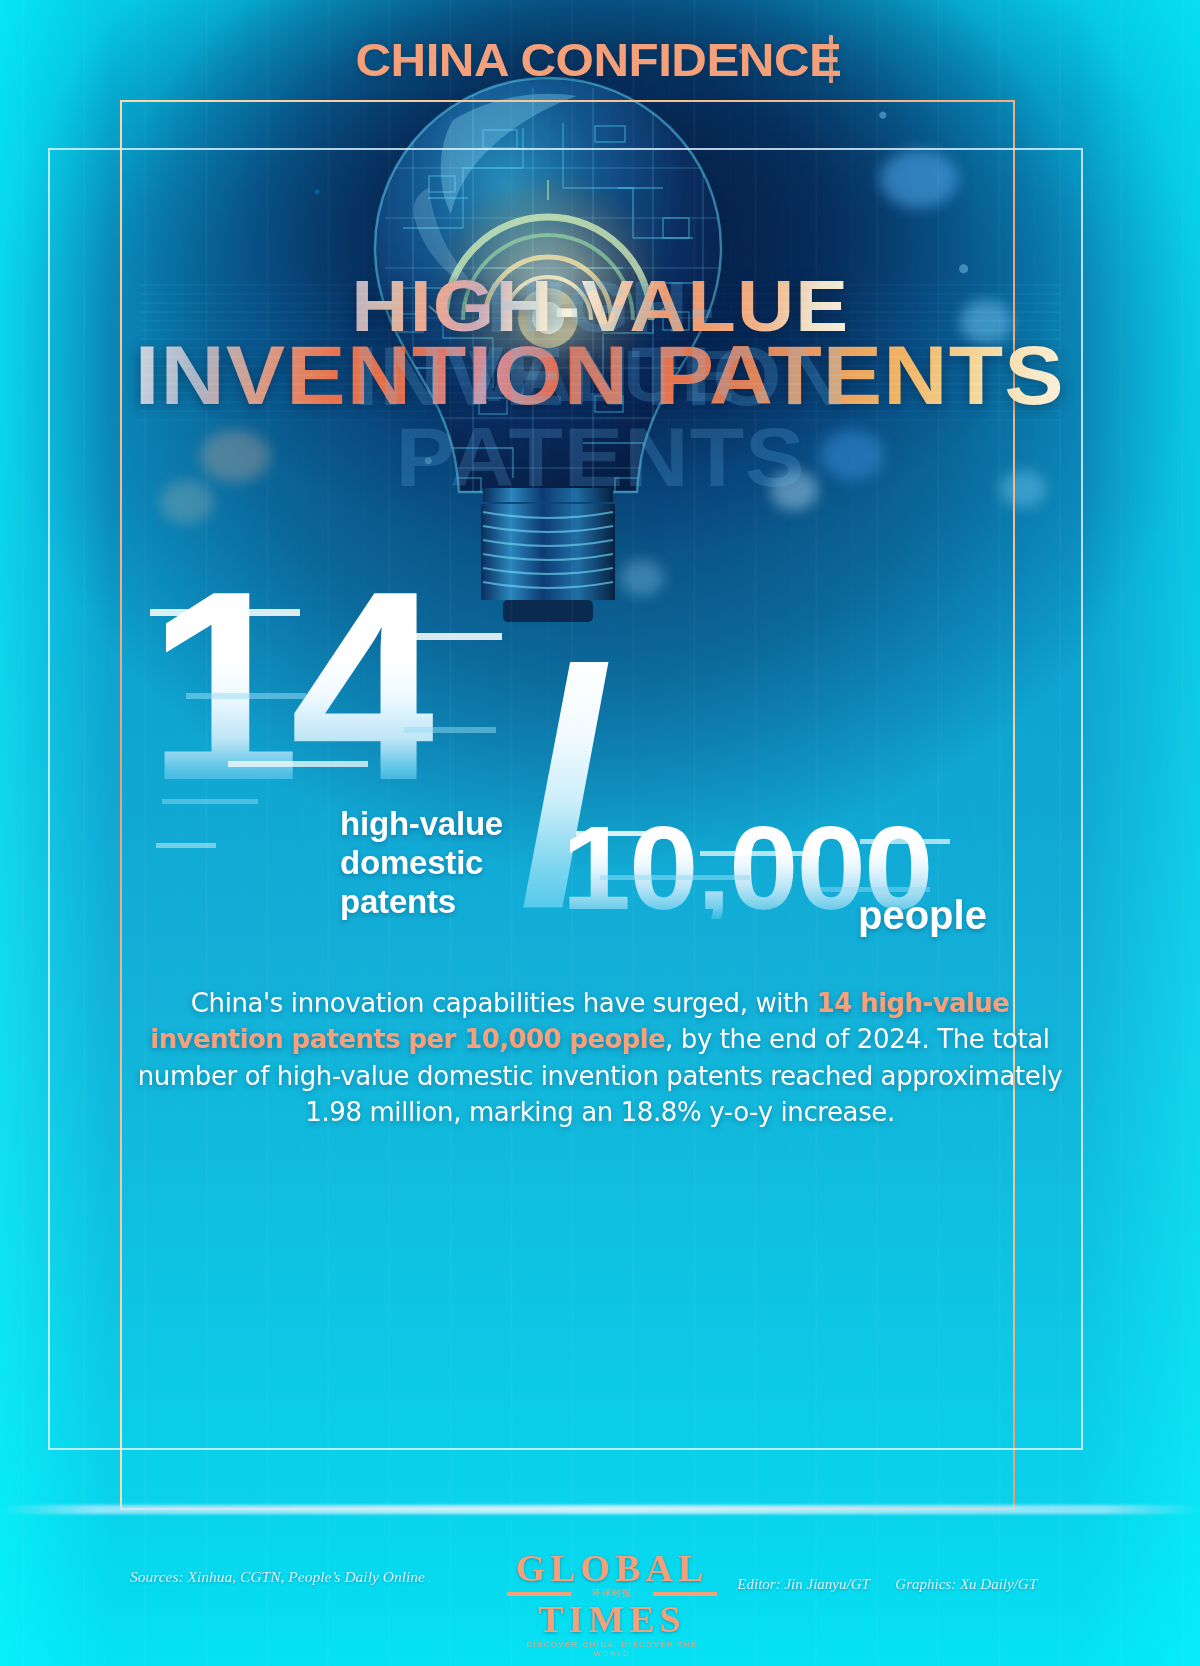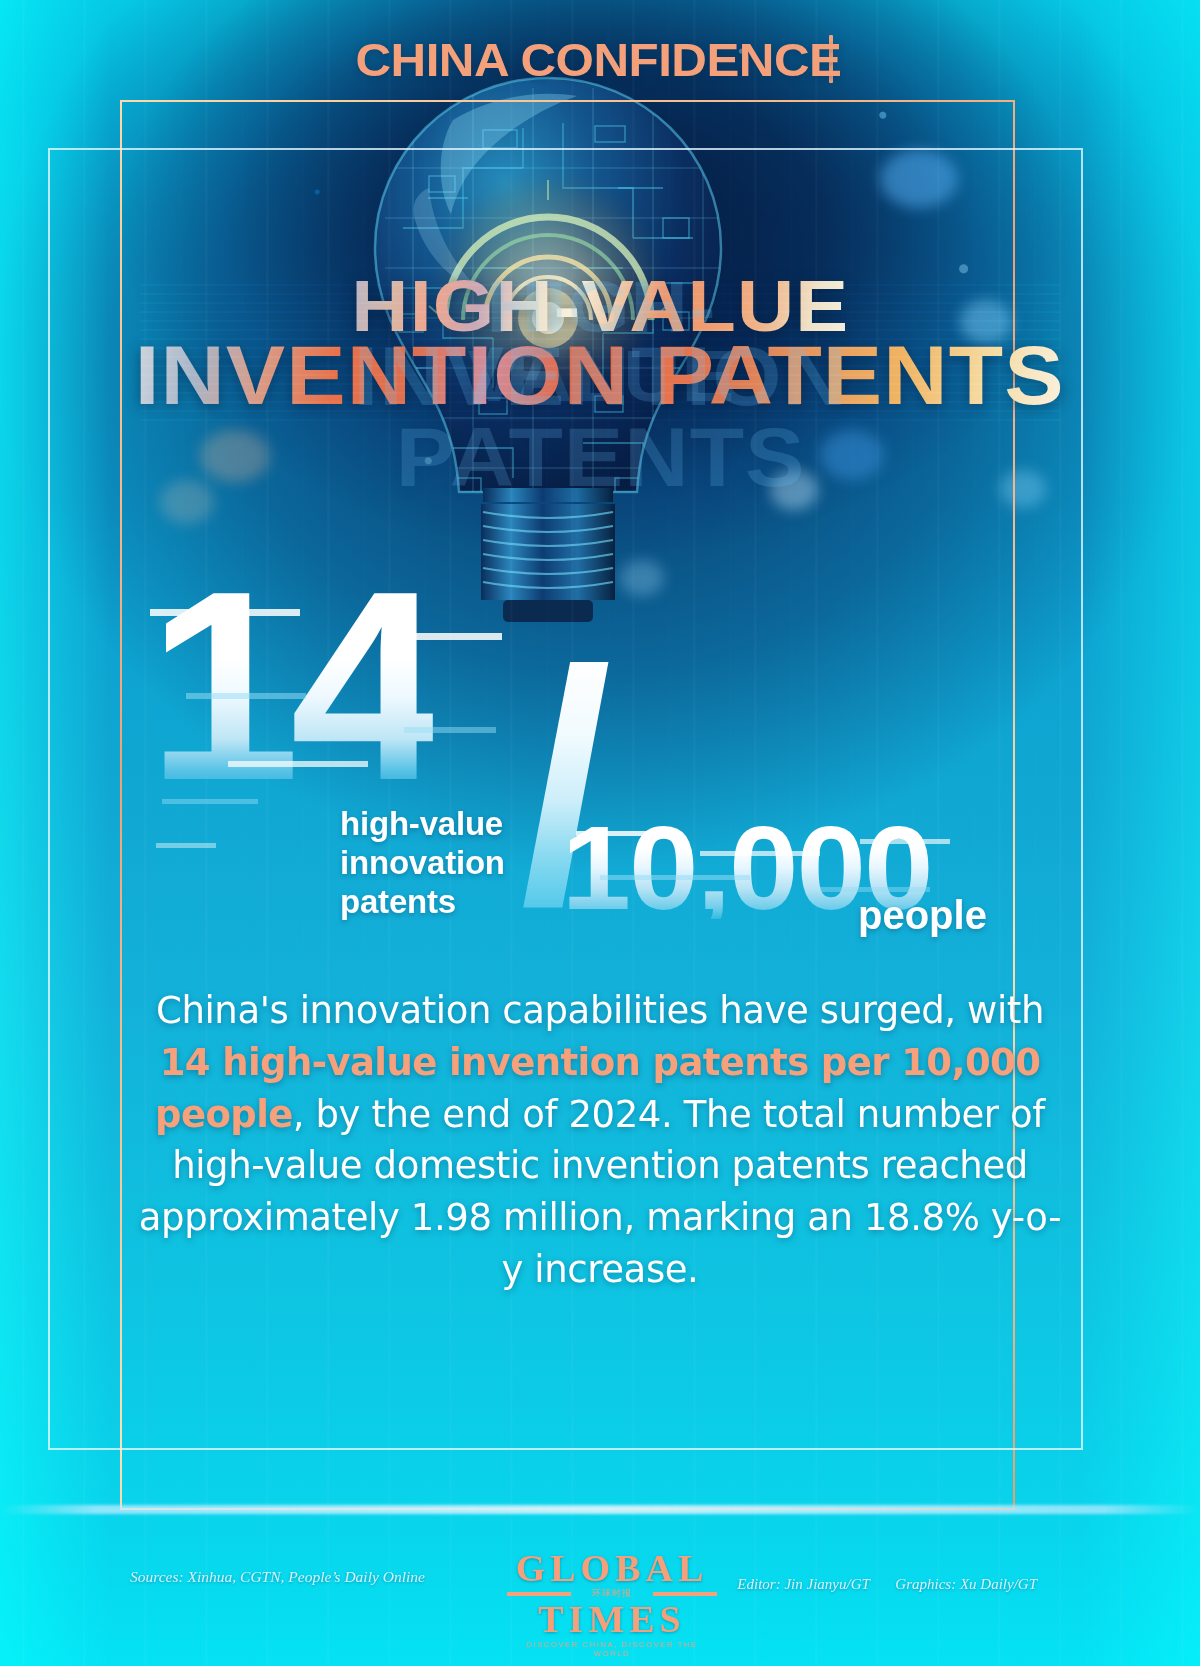--- a/index.html
+++ b/index.html
@@ -150,21 +150,21 @@
     text-shadow:0 2px 5px rgba(0,50,90,.35);
   }
   
   .gslice{position:absolute;background:rgba(255,255,255,.85);pointer-events:none;}
   .gslice.c{background:rgba(150,220,245,.75);}
 
   
   .body-text{
     position:absolute;left:130px;top:985px;width:940px;
     text-align:center;
-    font-size:37px;line-height:1.40;font-weight:400;color:#ffffff;
+    font-size:26px;line-height:1.40;font-weight:400;color:#ffffff;
     font-family:"DejaVu Sans", sans-serif;
     letter-spacing:-.4px;
     text-shadow:0 2px 6px rgba(0,55,95,.40);
   }
   .body-text b{color:#f6a07c;font-weight:800;letter-spacing:-.6px;}
 
   
   .footer{position:absolute;left:12px;top:1540px;width:1200px;height:126px;}
   .src{
     position:absolute;left:118px;top:28px;
@@ -317,21 +317,21 @@
     <div class="gslice" style="left:228px;top:186px;width:140px;height:6px;opacity:.85;"></div>
     <div class="gslice c" style="left:162px;top:224px;width:96px;height:5px;opacity:.6;"></div>
     <div class="gslice" style="left:384px;top:58px;width:118px;height:7px;"></div>
     <div class="gslice c" style="left:404px;top:152px;width:92px;height:6px;opacity:.65;"></div>
     <div class="gslice" style="left:156px;top:268px;width:60px;height:5px;opacity:.5;"></div>
 
     <div class="slash">/</div>
 
     <div class="lbl-left">
       <div>high-value</div>
-      <div>innovation</div>
+      <div>domestic</div>
       <div>patents</div>
     </div>
 
     <div class="num10k">10,000</div>
 
     <div class="gslice" style="left:576px;top:256px;width:104px;height:5px;"></div>
     <div class="gslice c" style="left:600px;top:300px;width:150px;height:5px;opacity:.7;"></div>
     <div class="gslice" style="left:700px;top:276px;width:120px;height:5px;opacity:.8;"></div>
     <div class="gslice c" style="left:820px;top:312px;width:110px;height:5px;opacity:.6;"></div>
     <div class="gslice" style="left:860px;top:264px;width:90px;height:5px;opacity:.75;"></div>

